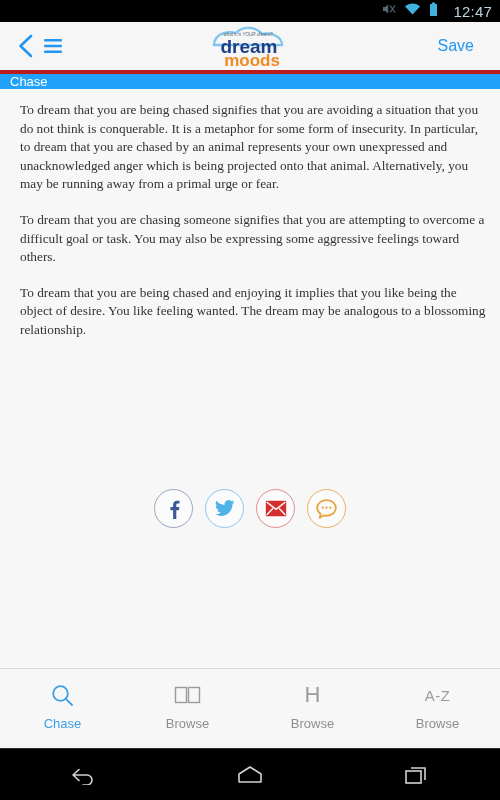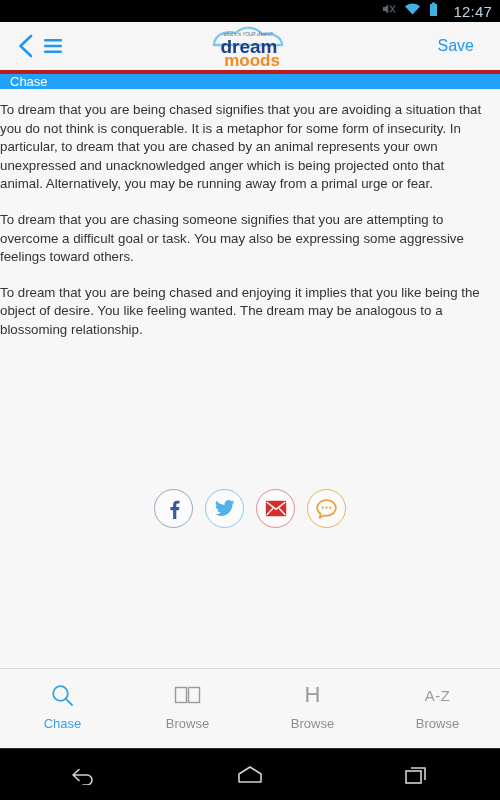--- a/index.html
+++ b/index.html
@@ -100,23 +100,24 @@
   }
   .title-bar-text {
     color: #ffffff;
     font-size: 13px;
   }
 
   
   .content {
     flex: 1 1 auto;
     background: #f7f7f7;
-    padding: 12px 12px 0 0;
+    padding: 12px 12px 0 20px;
     overflow: hidden;
     position: relative;
+    font-family: Liberation Serif, serif;
   }
   .para {
     color: #333333;
     font-size: 13.3px;
     line-height: 18.6px;
     margin-bottom: 17px;
     text-align: left;
   }
 
   

